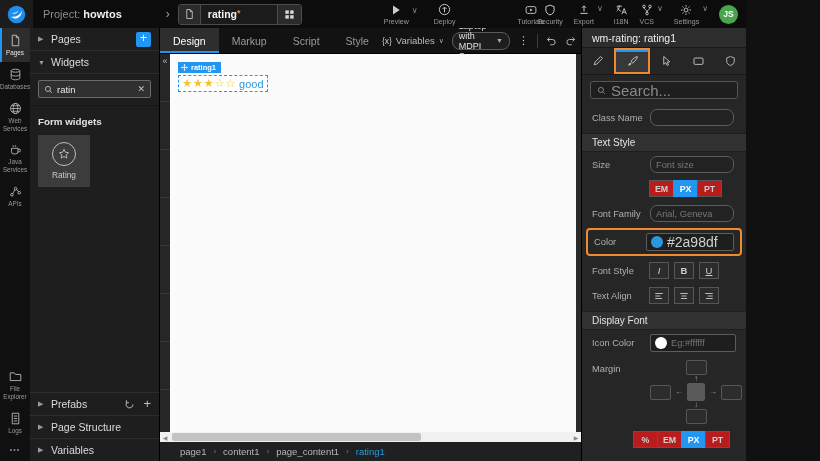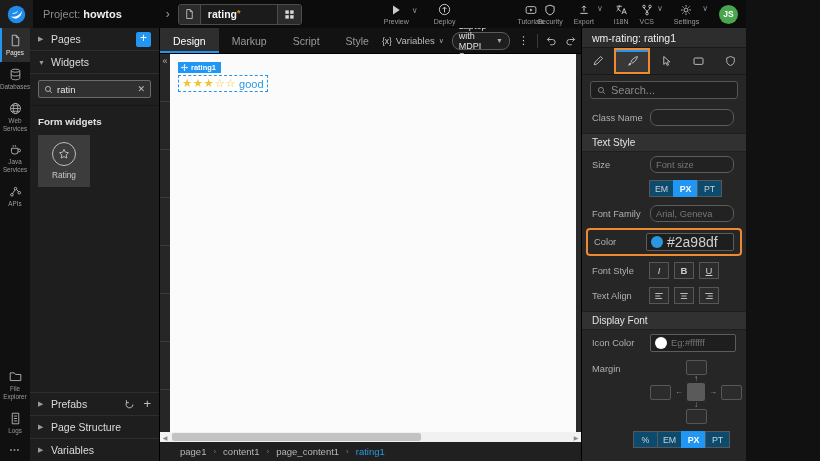--- a/index.html
+++ b/index.html
@@ -91,29 +91,29 @@
   .bc-sep { color:#777; font-size:8px; }
   .bc-item.current { color:#2a98df; }
 
   
   .rightpanel { width:165px; background:#262626; border-left:1px solid #000; display:flex; flex-direction:column; flex-shrink:0; overflow:hidden; }
   .rp-title { height:20px; background:#2d2d2d; display:flex; align-items:center; padding:0 10px; font-size:10.5px; color:#efefef; border-bottom:1px solid #191919; flex-shrink:0; }
   .rp-tabs { height:27px; display:flex; border-bottom:1px solid #191919; flex-shrink:0; }
   .rp-tab { flex:1; display:flex; align-items:center; justify-content:center; color:#c9c9c9; cursor:pointer; }
   .rp-tab.active { background:#383838; box-shadow:inset 0 2px 0 #2196f3; border:2px solid #ee8b31; }
   .rp-search { margin:6px 8px; height:18px; border:1px solid #555; border-radius:3px; background:#1e1e1e; display:flex; align-items:center; gap:5px; padding:0 6px; flex-shrink:0; }
-  .rp-search input { flex:1; min-width:0; background:transparent; border:none; outline:none; color:#cfcfcf; font-size:11px; font-family:inherit; }
+  .rp-search input { flex:1; min-width:0; background:transparent; border:none; outline:none; color:#cfcfcf; font-size:15px; font-family:inherit; }
   .rp-search input::placeholder { color:#8a8a8a; }
   .rp-row { display:flex; align-items:center; gap:6px; padding:4px 10px; flex-shrink:0; }
   .rp-row .rlabel { width:52px; font-size:9.3px; color:#b0b0b0; flex-shrink:0; }
   .rp-input { width:84px; height:17px; background:#222; border:1px solid #5c5c5c; border-radius:7px; color:#ddd; font-size:9.3px; padding:0 5px; font-family:inherit; outline:none; }
   .rp-input::placeholder { color:#777; }
   .sec-hdr { background:#313131; padding:3px 10px; font-size:10px; color:#e3e3e3; border-top:1px solid #1e1e1e; border-bottom:1px solid #1e1e1e; margin-top:3px; flex-shrink:0; }
   .unit-row { display:flex; padding:3px 10px 4px 68px; flex-shrink:0; }
-  .unit { min-width:25px; height:17px; background:#0c4a6e; border:1px solid #575757; margin-left:-1px; display:flex; align-items:center; justify-content:center; font-size:8.8px; color:#cfcfcf; cursor:pointer; padding:0 4px; }
+  .unit { min-width:25px; height:17px; background:#b91c1c; border:1px solid #575757; margin-left:-1px; display:flex; align-items:center; justify-content:center; font-size:8.8px; color:#cfcfcf; cursor:pointer; padding:0 4px;font-weight:bold; }
   .unit.active { background:#2196f3; border-color:#2196f3; color:#fff; font-weight:bold; }
   .orange-box { margin:2px 4px; border:2px solid #ee8b31; border-radius:4px; display:flex; align-items:center; gap:6px; padding:3px 6px; flex-shrink:0; }
   .orange-box .rlabel { width:46px; font-size:9.3px; color:#b0b0b0; flex-shrink:0; }
   .swatch-input { display:flex; align-items:center; gap:4px; width:88px; height:18px; background:#1e1e1e; border:1px solid #5c5c5c; border-radius:2px; padding:0 4px; }
   .swatch { width:12px; height:12px; border-radius:50%; flex-shrink:0; cursor:pointer; }
   .swatch-input .sv { font-size:14px; color:#cfcfcf; }
   .mini-btn { width:20px; height:17px; background:#2c2c2c; border:1px solid #575757; margin-left:-1px; display:flex; align-items:center; justify-content:center; font-size:9.5px; color:#cfcfcf; cursor:pointer; }
   .margin-ctl { display:flex; flex-direction:column; align-items:center; width:100%; }
   .mg-input { width:21px; height:15px; background:#2c2c2c; border:1px solid #575757; border-radius:2px; outline:none; color:#ddd; font-size:9px; padding:0 2px; }
   .mg-mid { display:flex; align-items:center; gap:4px; }

